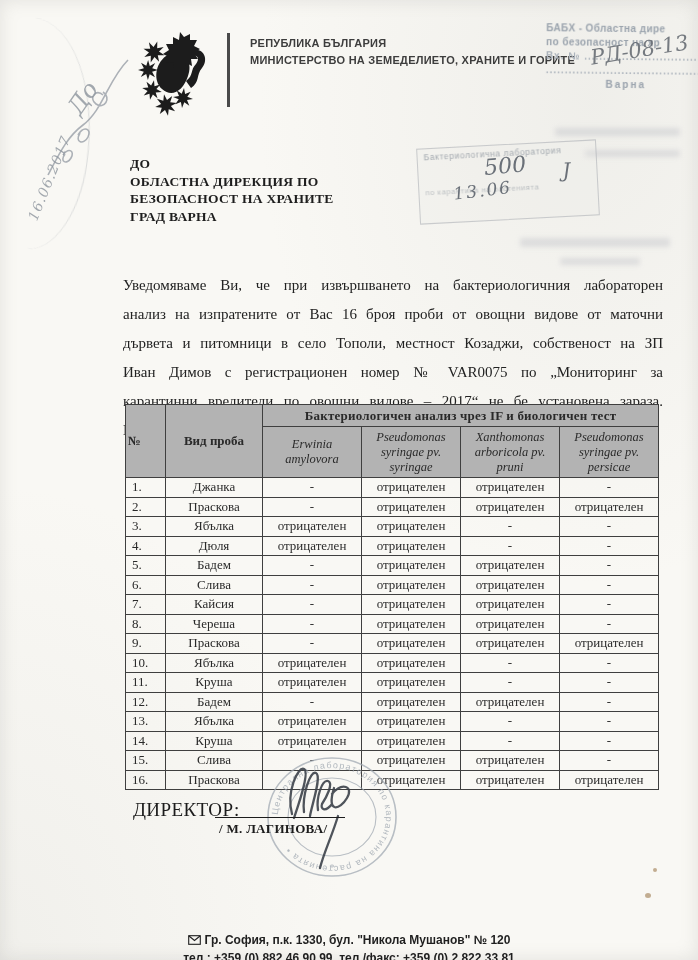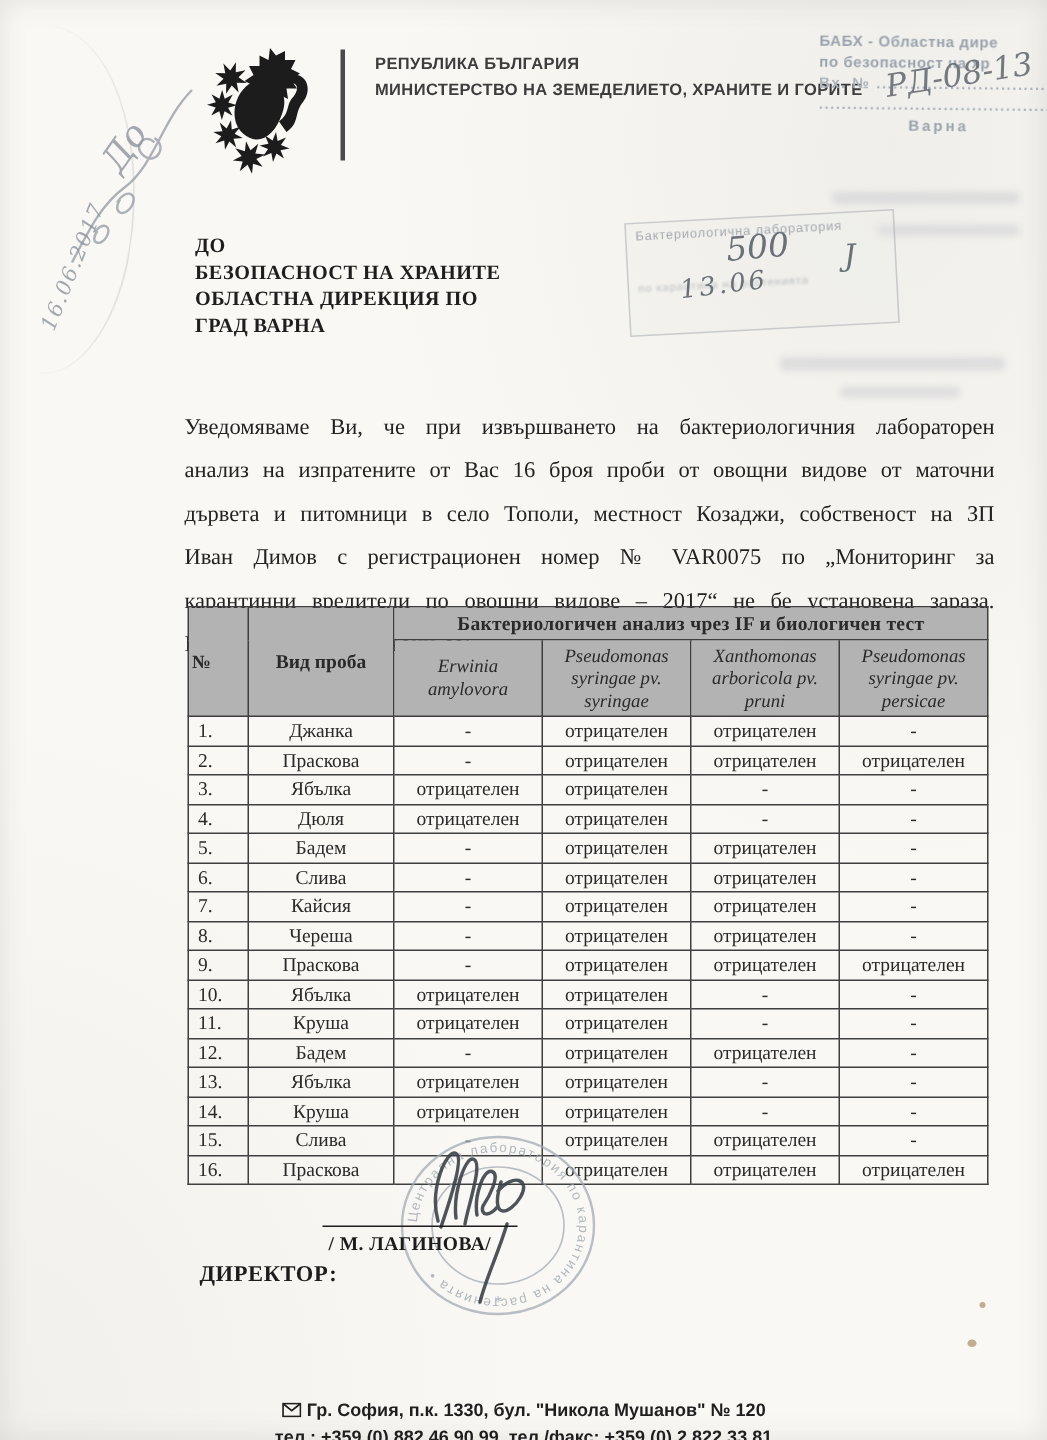--- a/index.html
+++ b/index.html
@@ -57,21 +57,21 @@
   table.results thead th{background:#b3b3b3;}
   .th-group{font-weight:bold;font-size:13px;height:21px;letter-spacing:.2px;}
   .th-no{font-weight:bold;text-align:left;padding-left:6px;font-size:12.5px;}
   .th-sample{font-weight:bold;font-size:13px;}
   .th-sub{font-style:italic;font-weight:normal;font-size:12.5px;line-height:15px;height:50px;}
   table.results tbody td{height:18.5px;text-align:center;}
   table.results tbody td.c-no{text-align:left;padding-left:6px;}
   
   .round-stamp{position:absolute;left:252px;top:745px;opacity:.75;}
   .sig-svg{position:absolute;left:262px;top:752px;}
-  .dir-label{position:absolute;left:133px;top:842px;font-weight:bold;font-size:15px;letter-spacing:.4px;color:#1c1c1c;}
+  .dir-label{position:absolute;left:133px;top:799px;font-weight:normal;font-size:19px;letter-spacing:.4px;color:#1c1c1c;}
   .sig-line{position:absolute;left:215px;top:817px;width:130px;border-bottom:1.8px solid #1c1c1c;}
   .dir-name{position:absolute;left:219px;top:821px;font-weight:bold;font-size:13px;letter-spacing:.3px;color:#1c1c1c;}
   
   .footer{position:absolute;left:0;top:896px;width:100%;text-align:center;
     font-family:"Liberation Sans","DejaVu Sans",sans-serif;font-weight:bold;font-size:12px;line-height:17.5px;color:#1f1f1f;margin-top:36px;}
   .env-icon{display:inline-block;vertical-align:-1px;margin-right:4px;}
   
   .smudge{position:absolute;background:rgba(165,170,178,.28);filter:blur(2.5px);border-radius:3px;}
   .speck{position:absolute;width:4px;height:4px;border-radius:50%;background:rgba(150,112,64,.55);filter:blur(.4px);}
   .fold{position:absolute;left:-30px;top:18px;width:120px;height:230px;border-right:1.5px solid rgba(160,166,172,.35);
@@ -130,22 +130,22 @@
   <div class="stamp-recv">
     <div class="ln">Бактериологична лаборатория</div>
     <div class="ln ln2">по карантина на растенията</div>
     <div class="recv-num">500</div>
     <div class="recv-date">13.06</div>
     <div class="recv-mark">Ј</div>
   </div>
 
   <div class="recipient">
     <div>ДО</div>
+    <div>ОБЛАСТНА ДИРЕКЦИЯ ПО</div>
     <div>БЕЗОПАСНОСТ НА ХРАНИТЕ</div>
-    <div>ОБЛАСТНА ДИРЕКЦИЯ ПО</div>
     <div>ГРАД ВАРНА</div>
   </div>
 
 
   <div class="bodytext">Уведомяваме Ви, че при извършването на бактериологичния лабораторен анализ на изпратените от Вас 16 броя проби от овощни видове от маточни дървета и питомници в село Тополи, местност Козаджи, собственост на ЗП Иван Димов с регистрационен номер № VAR0075 по „Мониторинг за карантинни вредители по овощни видове – 2017“ не бе установена зараза. Материалите са тествани за:</div>
 
   <table class="results">
     <colgroup>
       <col style="width:40px">
         <col style="width:97px">

